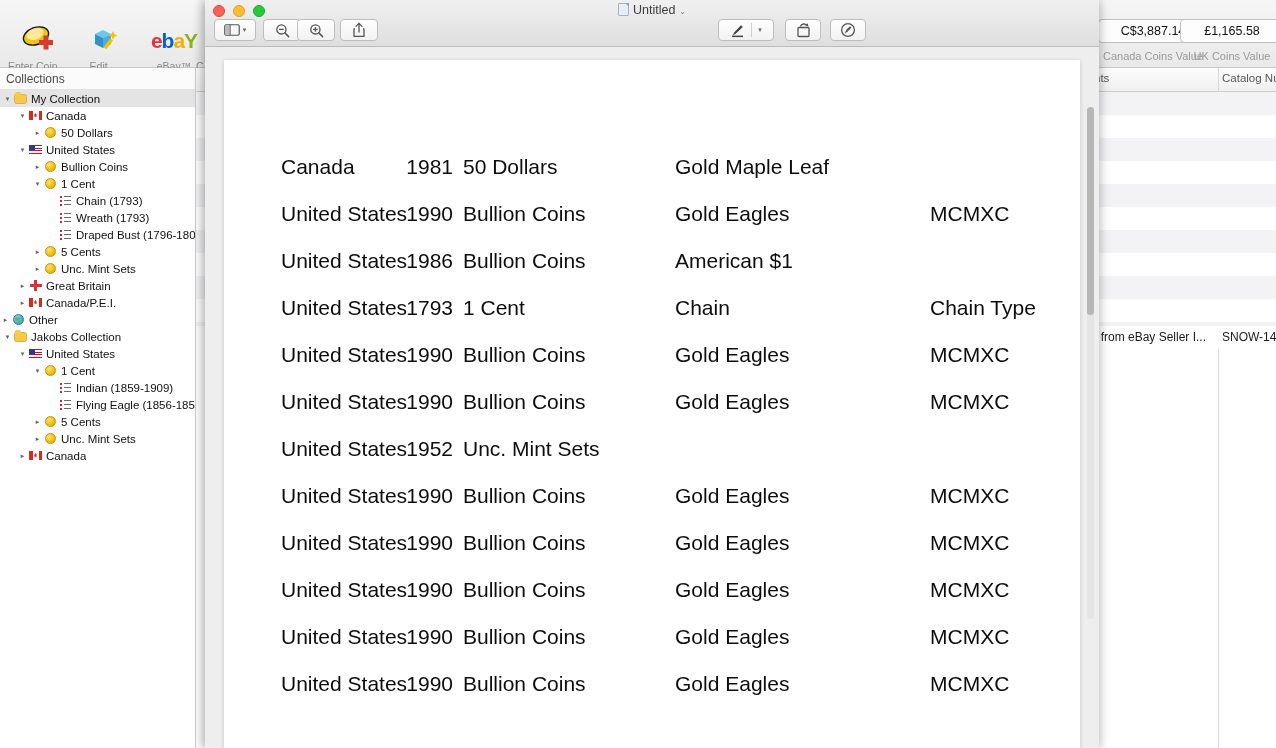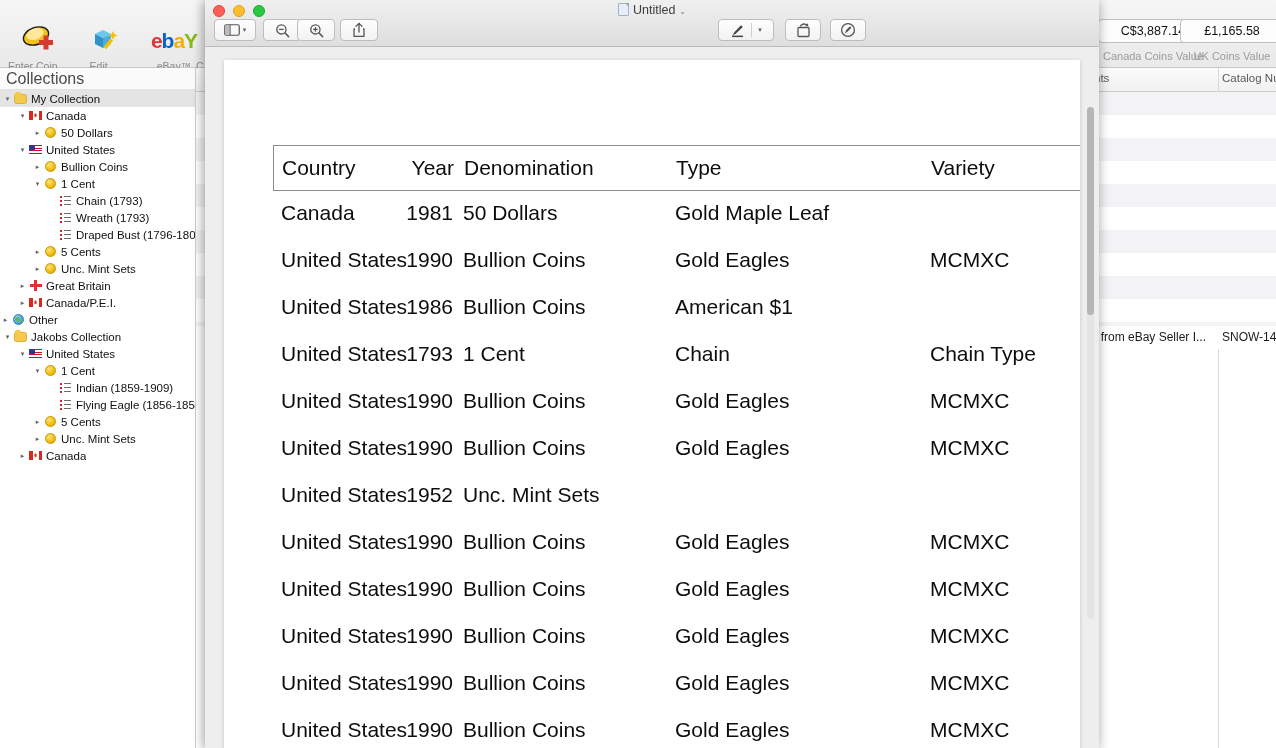--- a/index.html
+++ b/index.html
@@ -43,21 +43,21 @@
     position:absolute; top:50px; font-size:11px; color:#9b9b9b; text-align:center;
   }
 
   
   .bg-sidebar {
     position:absolute; left:0; top:68px; width:196px; bottom:0;
     background:#ffffff; border-right:1px solid #cfcfcf;
   }
   .sb-header {
     height:22px; line-height:22px; padding-left:6px;
-    font-size:16px; color:#4a4a4a;
+    font-size:12px; color:#4a4a4a;
     background:#fbfbfb; border-bottom:1px solid #e2e2e2;
   }
   .sb-row {
     height:17px; display:flex; align-items:center;
     font-size:11.5px; color:#101010; white-space:nowrap; overflow:hidden;
   }
   .sb-row.selected { background:#e4e4e4; }
   .tw {
     width:11px; flex:0 0 11px; text-align:center;
     font-size:7px; color:#656565; line-height:17px;
@@ -547,27 +547,20 @@
         <circle cx="8" cy="8" r="6.4" fill="none" stroke="#555" stroke-width="1.3"></circle>
         <path d="M4.8 11.4 L6.2 8 L10 4.3 L11.4 5.7 L7.7 9.5 Z" fill="#555"></path>
       </svg>
     </div>
 
   </div>
 
   <div class="pv-canvas">
     <div class="pv-page">
       <div class="doc-table">
-        <div class="doc-head">
-          <div class="dcell c-country">Country</div>
-          <div class="dcell c-year">Year</div>
-          <div class="dcell c-denom">Denomination</div>
-          <div class="dcell c-type">Type</div>
-          <div class="dcell c-variety">Variety</div>
-        </div>
         <div id="doc-rows">
             <div class="doc-row">
               <div class="dcell c-country">Canada</div>
               <div class="dcell c-year">1981</div>
               <div class="dcell c-denom">50 Dollars</div>
               <div class="dcell c-type">Gold Maple Leaf</div>
               <div class="dcell c-variety"></div>
             </div>
             <div class="doc-row">
               <div class="dcell c-country">United States</div>

